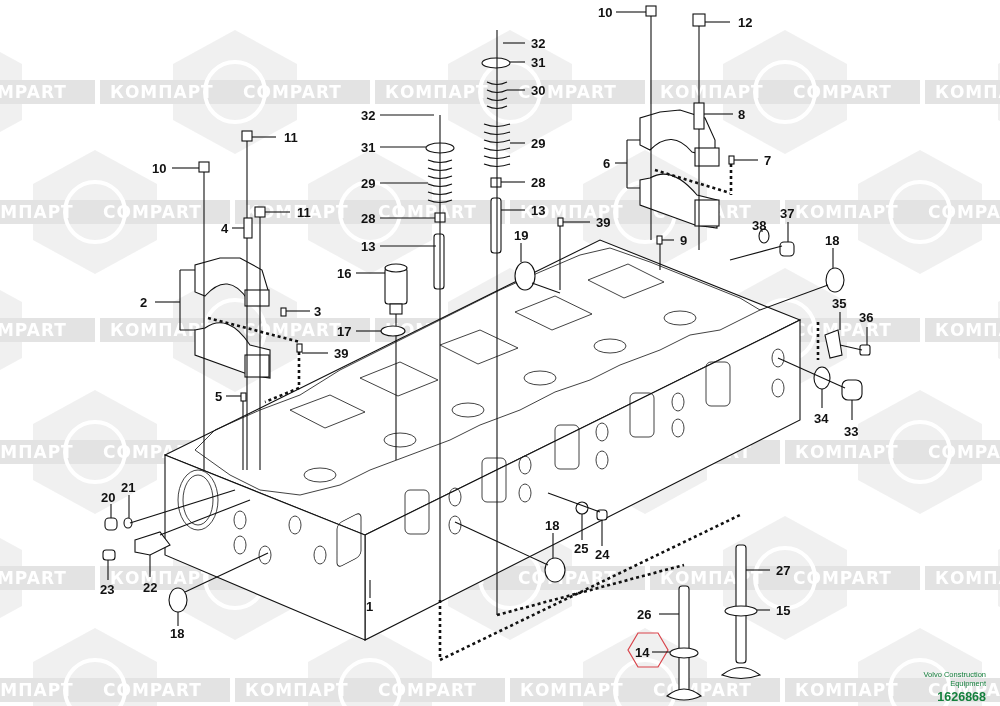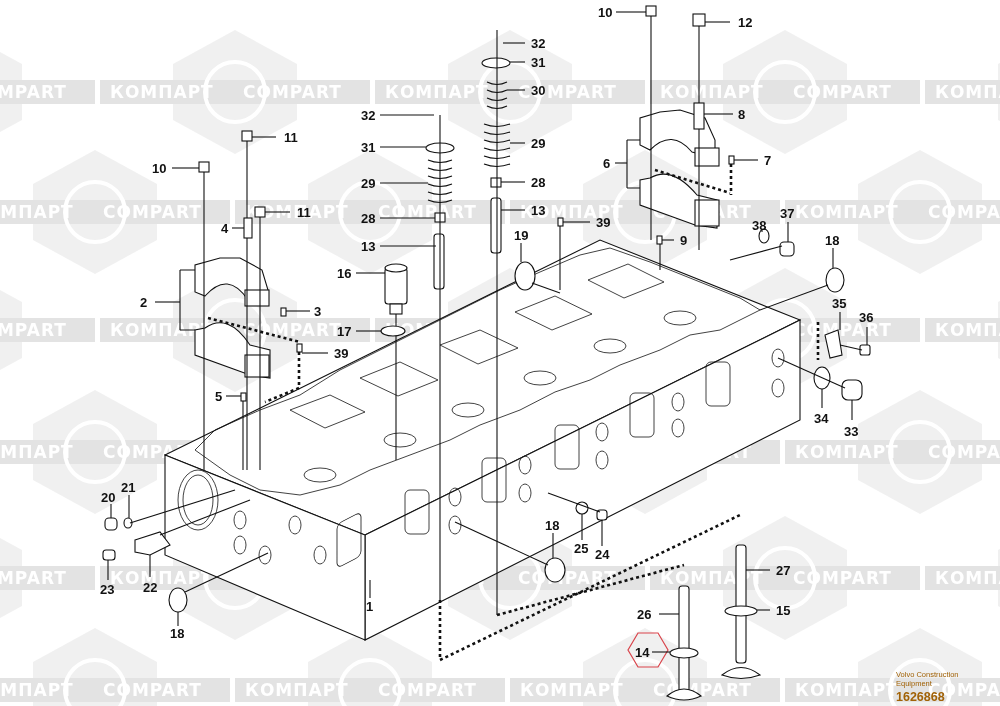--- a/index.html
+++ b/index.html
@@ -6,21 +6,21 @@
   body { width: 1000px; height: 706px; position: relative; overflow: hidden;
          font-family: "Liberation Sans", sans-serif; }
   #stage { position: absolute; left: 0; top: 0; width: 1000px; height: 706px; }
   .wm-text { font-family: "DejaVu Sans", sans-serif; font-weight: bold; font-size: 17px;
              fill: #ffffff; letter-spacing: 1px; }
   .callout { font-family: "Liberation Sans", sans-serif; font-weight: bold; font-size: 13px; fill: #111; }
   .ln { stroke: #111; stroke-width: 1.1; fill: none; }
   .part { stroke: #111; stroke-width: 1.1; fill: #fff; }
   .dash { stroke: #111; stroke-width: 2.6; stroke-dasharray: 3 3; fill: none; }
   .thin { stroke: #111; stroke-width: 0.8; fill: none; }
-  #footer { position: absolute; right: 14px; top: 670px; width: 90px; text-align: left; color: #a16207; }
+  #footer { position: absolute; right: 14px; top: 670px; width: 90px; text-align: right; color: #15803d; }
   #footer .maker { font-size: 7.5px; line-height: 9px; }
   #footer .docno { font-size: 12.5px; font-weight: bold; margin-top: 2px; }
 </style>
 </head>
 <body>
 
 <svg id="stage" xmlns="http://www.w3.org/2000/svg" width="1000" height="706" viewBox="0 0 1000 706">
 
   <g id="watermarks">
       <g>

